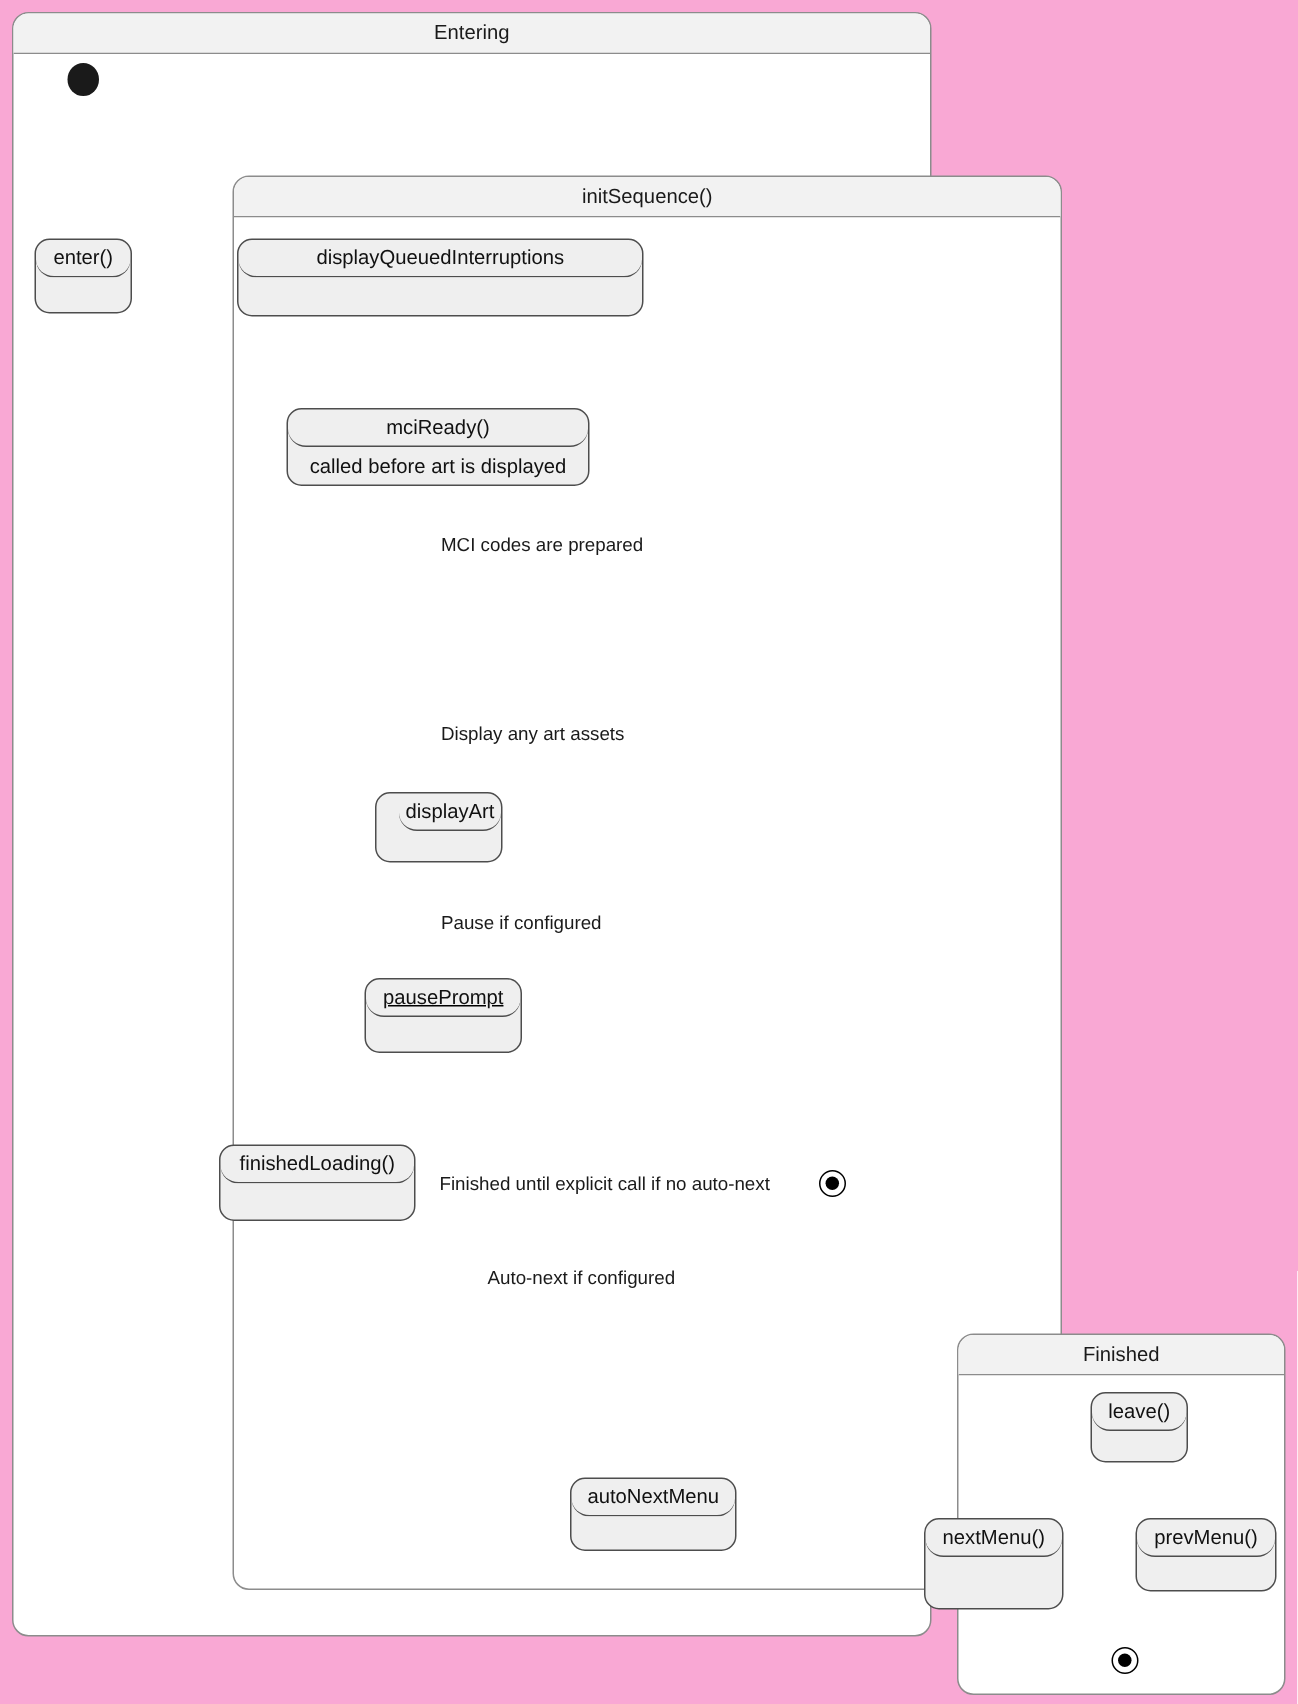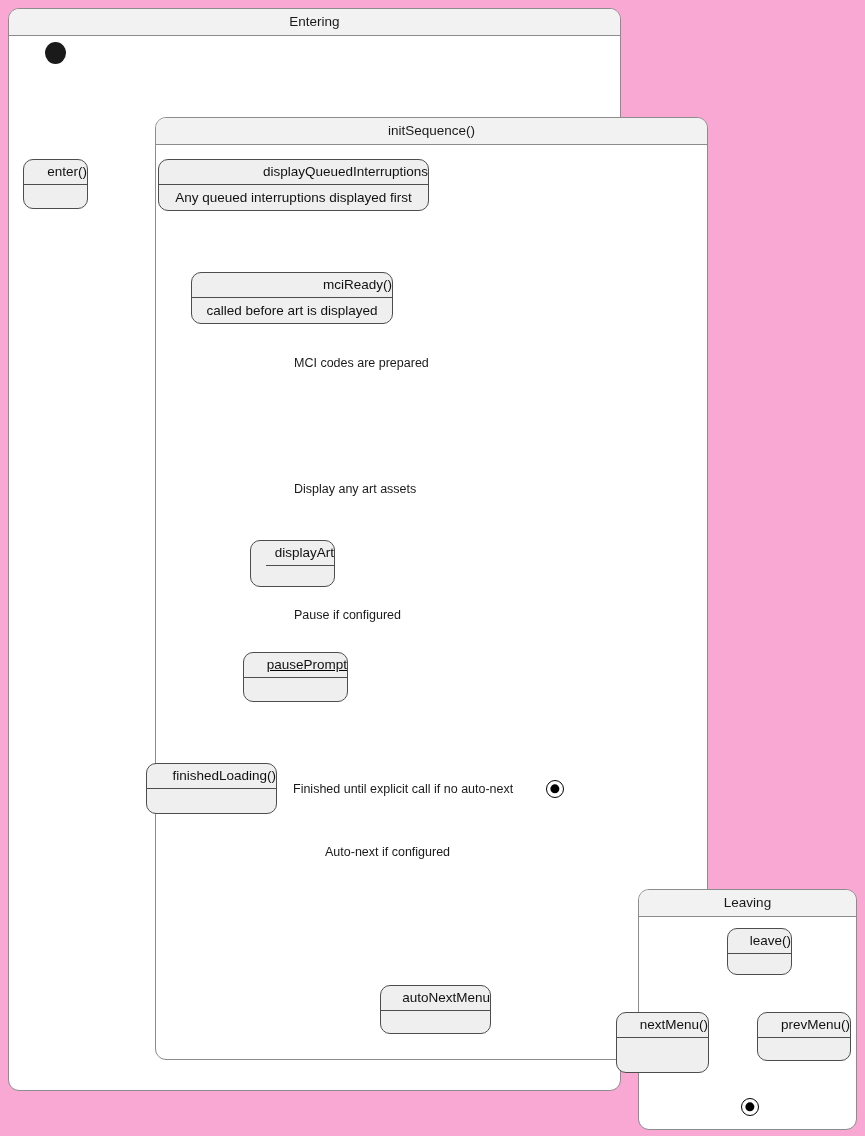--- a/index.html
+++ b/index.html
@@ -53,25 +53,26 @@
     box-sizing: border-box;
     border: 1px solid #4d4d4d;
     border-radius: 10px;
     background: #efefef;
   }
   .state-name {
     box-sizing: border-box;
     width: 100%;
     height: 25px;
     line-height: 24px;
-    text-align: right;
+    text-align: center;
     font-size: 13.5px;
     color: #111111;
     border-bottom: 1px solid #4d4d4d;
     white-space: nowrap;
+    border-radius: 12px;
   }
   .state-body {
     box-sizing: border-box;
     width: 100%;
     text-align: center;
     font-size: 13.5px;
     color: #111111;
     white-space: nowrap;
   }
   .state-body.has-text {
@@ -158,46 +159,45 @@
 
   <div class="composite" style="left:8px; top:8px; width:613px; height:1083px;">
     <div class="composite-title">Entering</div>
   </div>
 
   <div class="composite" style="left:115px; top:117px; width:553px; height:943px;margin-left:40px;">
     <div class="composite-title">initSequence()</div>
   </div>
 
   <div class="composite" style="left:638px; top:889px; width:219px; height:241px;">
-    <div class="composite-title">Leaving</div>
+    <div class="composite-title">Finished</div>
   </div>
 
   <div class="initial-node" style="left:45px; top:42px; width:21px; height:22px;"></div>
 
   <div class="final-node" style="left:546px; top:780px; width:18px; height:18px;"></div>
 
   <div class="final-node" style="left:741px; top:1098px; width:18px; height:18px;"></div>
 
   <div class="state" style="left:23px; top:159px; width:65px; height:50px;">
     <div class="state-name">enter()</div>
     <div class="state-body"></div>
   </div>
 
   <div class="state" style="left:158px; top:159px; width:271px; height:52px;">
     <div class="state-name">displayQueuedInterruptions</div>
-    <div class="state-body has-text">Any queued interruptions displayed first</div>
   </div>
 
   <div class="state" style="left:191px; top:272px; width:202px; height:52px;">
     <div class="state-name">mciReady()</div>
     <div class="state-body has-text">called before art is displayed</div>
   </div>
 
 
-  <div class="state" style="left:250px; top:540px; width:85px; height:47px;padding-left:15px;">
+  <div class="state" style="left:250px; top:528px; width:85px; height:47px;padding-left:15px;">
     <div class="state-name">displayArt</div>
     <div class="state-body"></div>
   </div>
 
   <div class="state" style="left:243px; top:652px; width:105px; height:50px;text-decoration:underline;">
     <div class="state-name">pausePrompt</div>
     <div class="state-body"></div>
   </div>
 
   <div class="state" style="left:146px; top:763px; width:131px; height:51px;">

